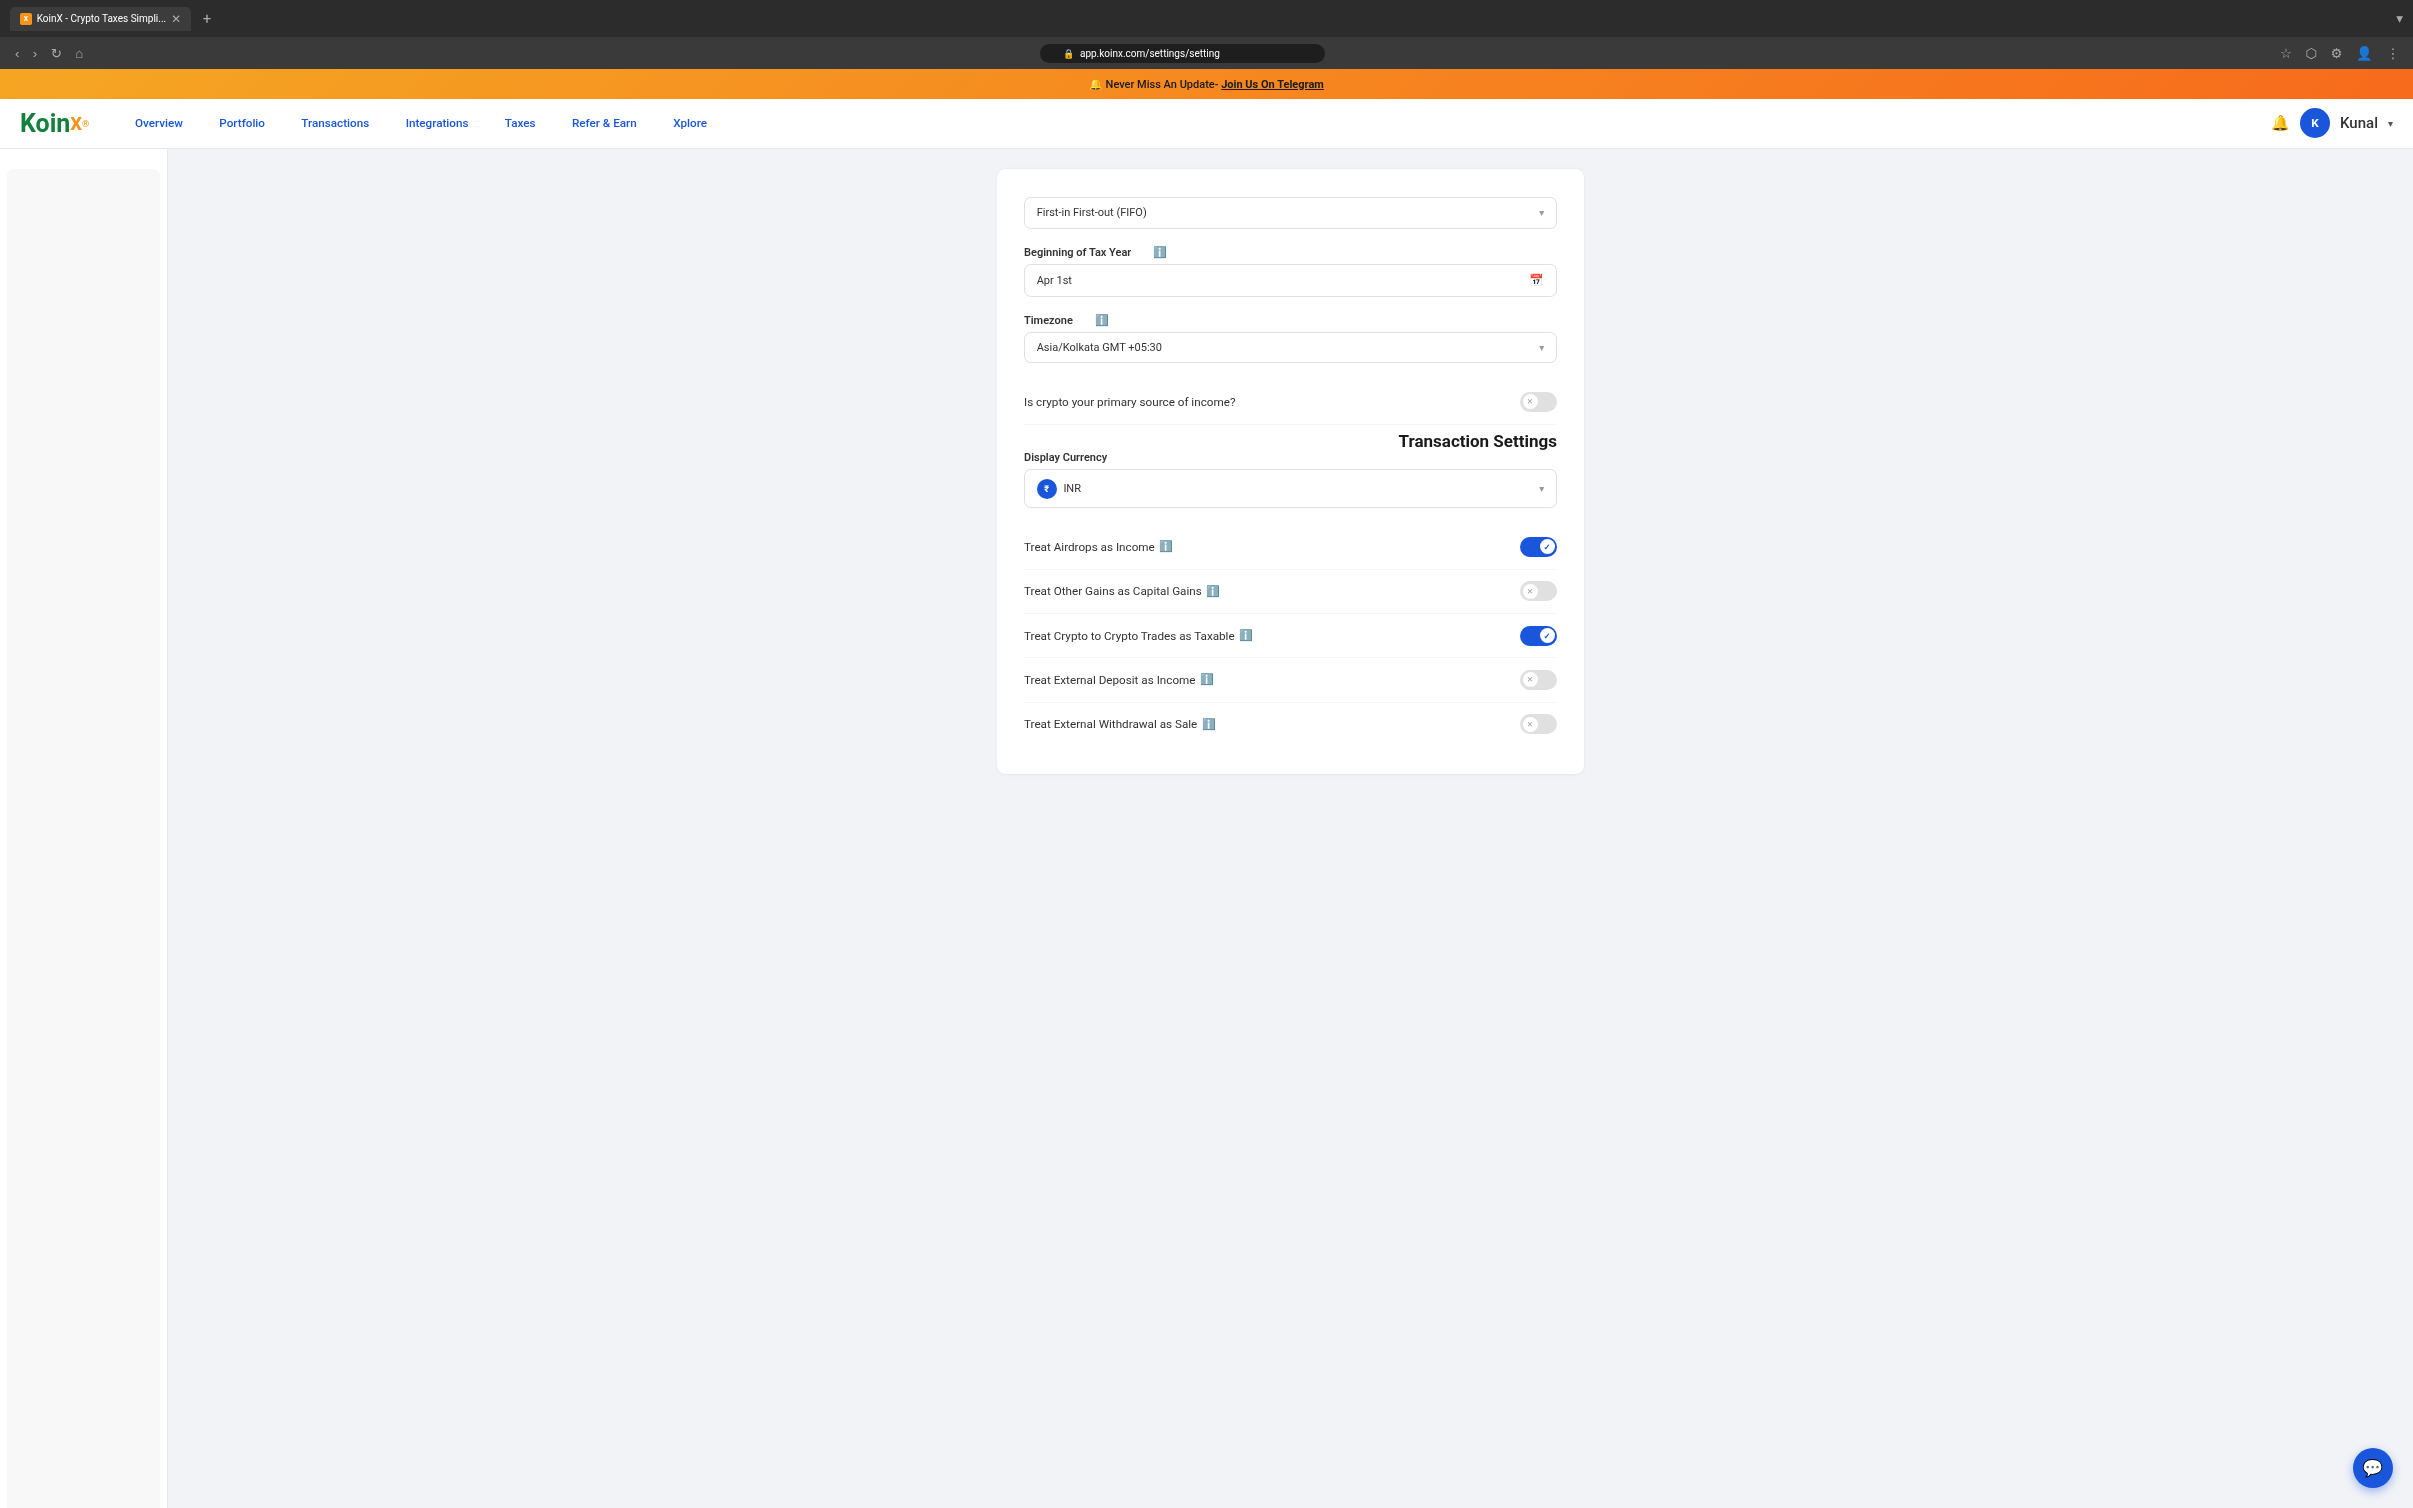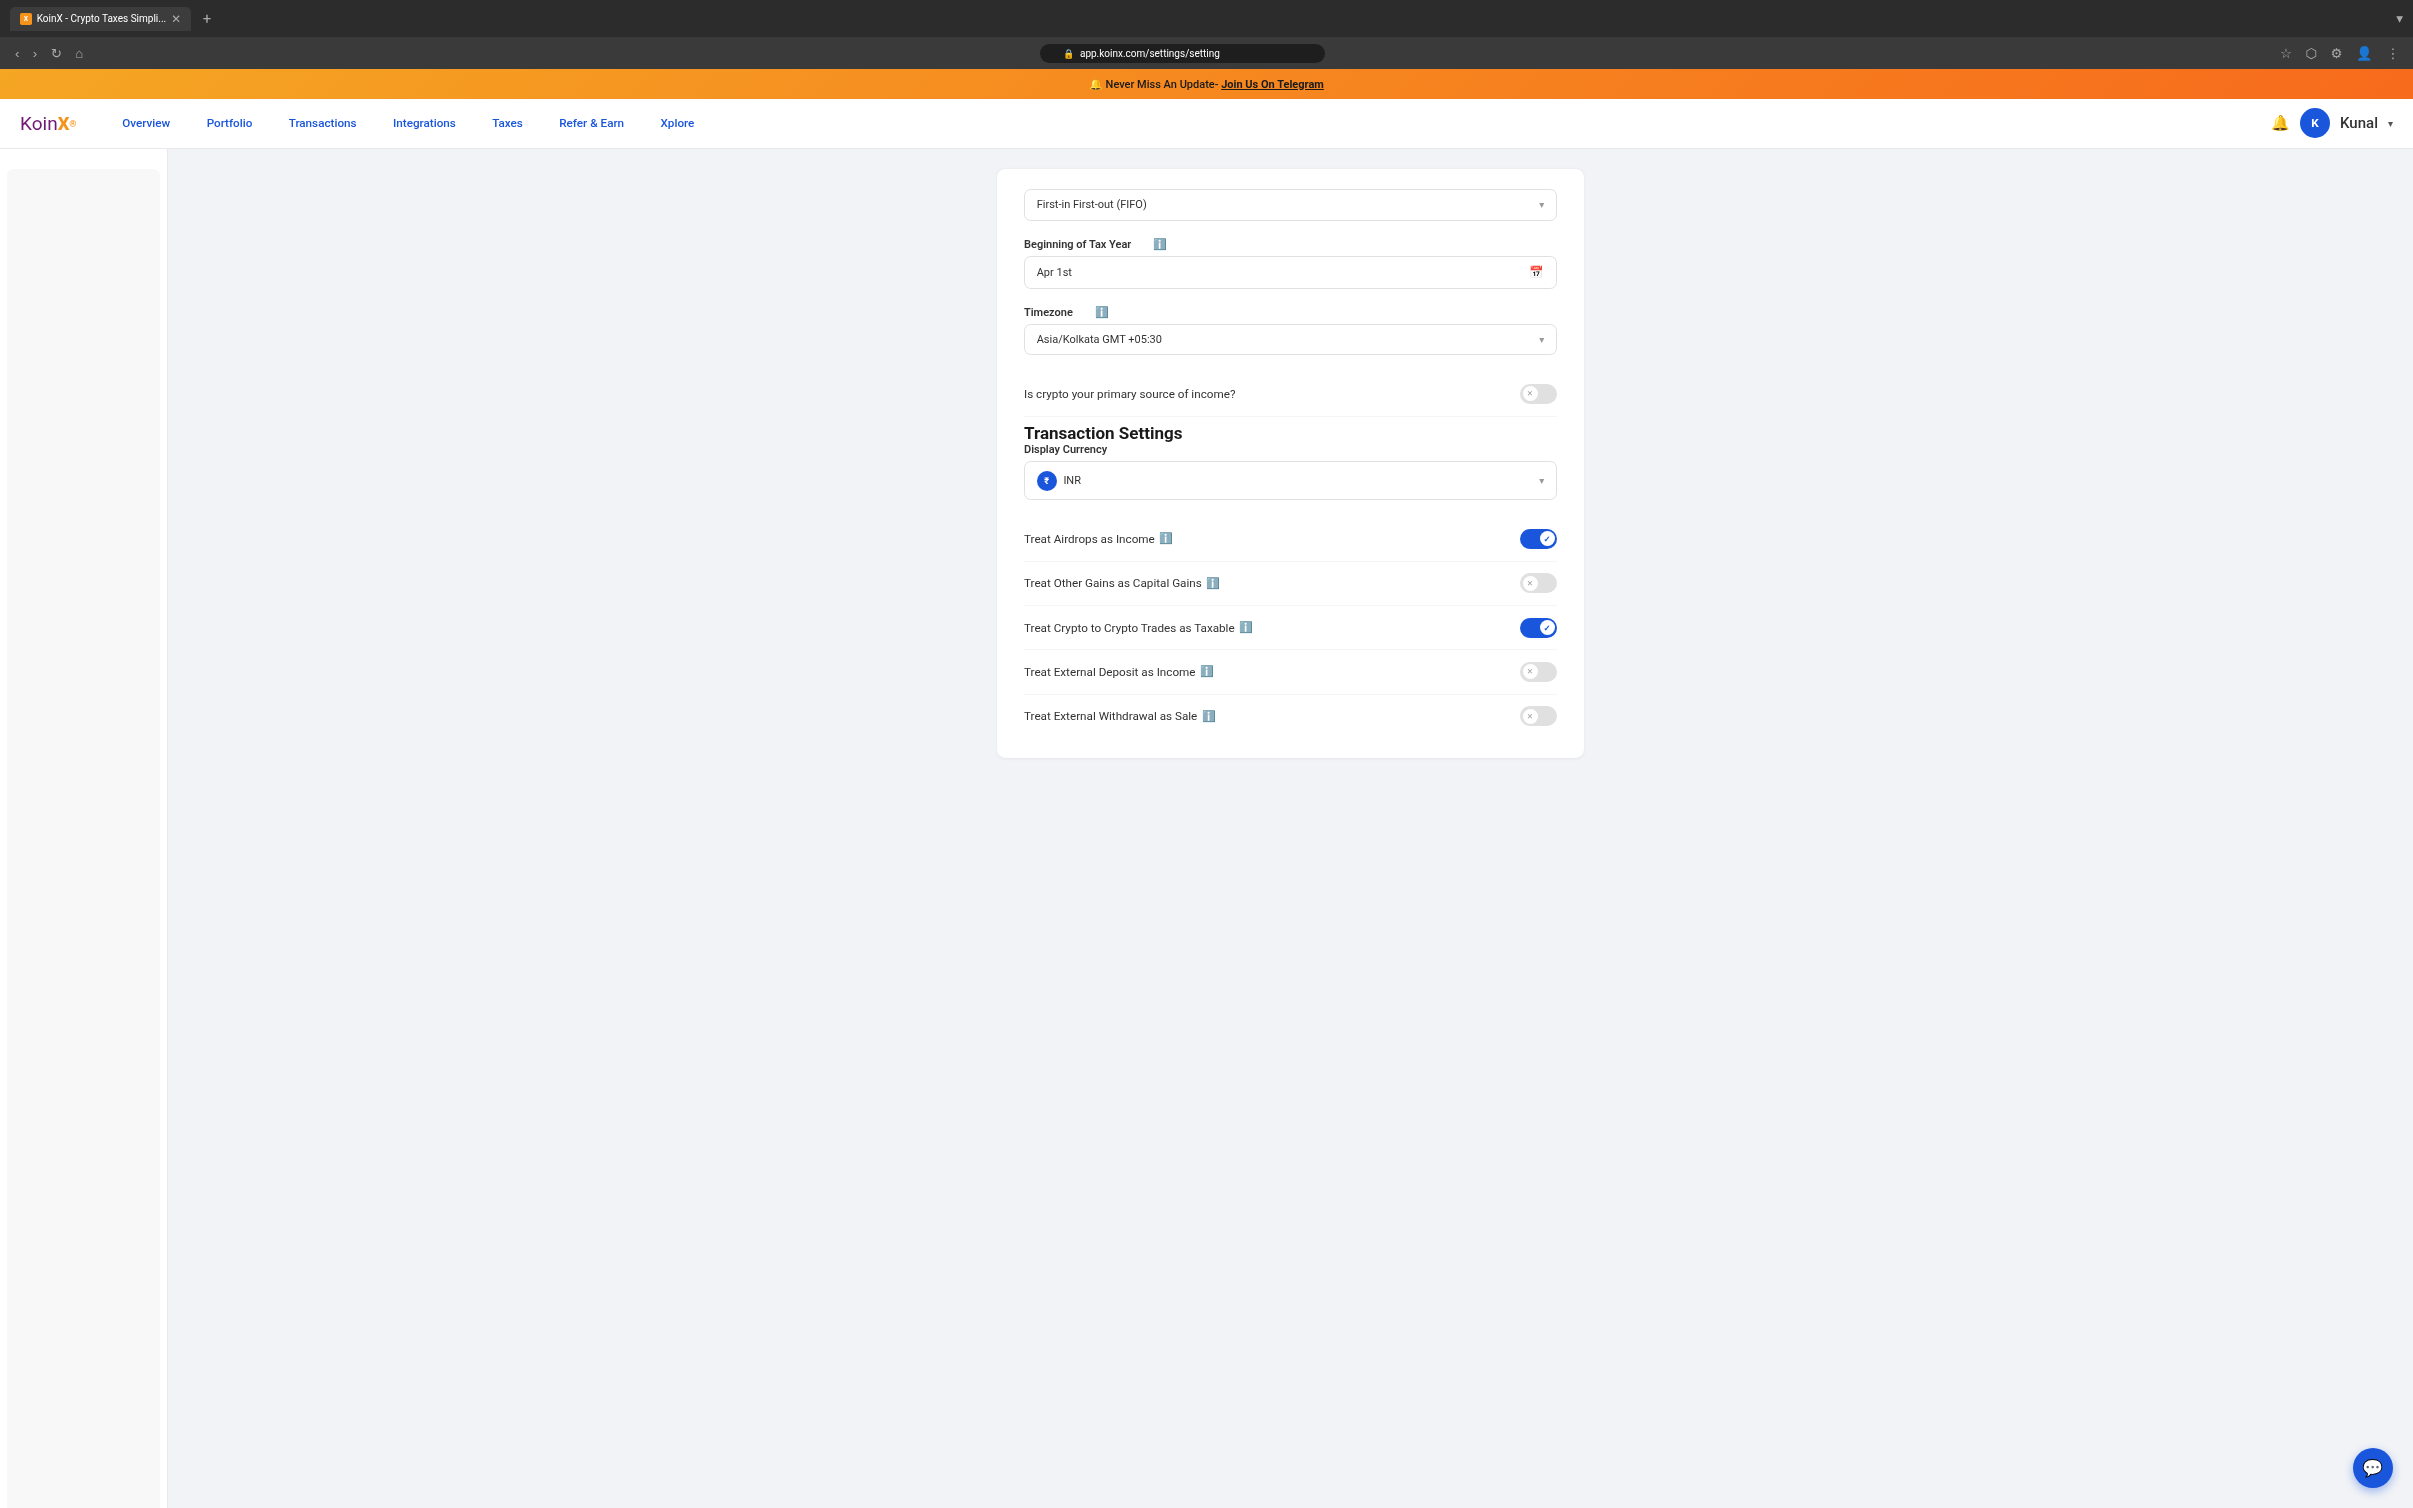--- a/index.html
+++ b/index.html
@@ -36,21 +36,21 @@
     .user-avatar { width: 30px; height: 30px; background: #1a56db; border-radius: 50%; display: flex; align-items: center; justify-content: center; color: white; font-size: 11.7px; font-weight: bold; cursor: pointer; }
     .user-name { color: #333; font-size: 15px; font-weight: 500; }
     .dropdown-arrow { color: #555; font-size: 10px; cursor: pointer; }
 
     
     .main-layout { display: flex; min-height: calc(100vh - 109px); background: #f1f3f6; }
     .sidebar { width: 168px; background: #fff; border-right: 0.8px solid #e8e8e8; padding: 13.4px 0; flex-shrink: 0; }
     .content-area { flex: 1; padding: 20px; overflow-y: auto; }
 
     
-    .settings-content { background: #fff; border-radius: 8.4px; padding: 20px 27px; max-width: 587px; margin: 0 auto; box-shadow: 0 0.8px 3.4px rgba(0,0,0,0.06); }
+    .settings-content { background: #fff; border-radius: 8.4px; padding: 28px 27px; max-width: 587px; margin: 0 auto; box-shadow: 0 0.8px 3.4px rgba(0,0,0,0.06); text-align: right; }
 
     
     .form-group { margin-bottom: 17px; }
     .form-label { font-size: 11px; font-weight: 600; color: #333; margin-bottom: 5px; display: flex; align-items: center; gap: 22px; }
     .info-icon { color: #aaa; font-size: 11px; cursor: pointer; }
     .select-field-inner { width: 100%; padding: 8.4px 11.7px; border: 0.8px solid #e0e0e0; border-radius: 6.7px; background: #fff; font-size: 11px; color: #333; display: flex; align-items: center; justify-content: space-between; cursor: pointer; }
     .select-chevron { color: #999; font-size: 10px; }
     .calendar-icon { color: #999; font-size: 11.7px; }
 
     
@@ -115,21 +115,21 @@
   </div>
 </div>
 
 <div class="notification-banner">
   <span>🔔 Never Miss An Update-</span>
   <a href="#">Join Us On Telegram</a>
 </div>
 
 <div class="app-navbar">
   <div class="logo">
-    <span style="font-size:19px;font-weight:400;color:#701a75;">Koin</span>
+    <span style="font-size:25px;font-weight:700;color:#15803d;">Koin</span>
       <span style="font-size:18.4px;font-weight:800;color:#f7931a;">X</span>
       <span style="color:#f7931a;font-size:9.2px;vertical-align:super;">®</span>
   </div>
   <div class="nav-links">
     <a class="nav-link">Overview</a>
     <a class="nav-link">Portfolio</a>
     <a class="nav-link">Transactions</a>
     <a class="nav-link">Integrations</a>
     <a class="nav-link">Taxes</a>
     <a class="nav-link">Refer &amp; Earn</a>

